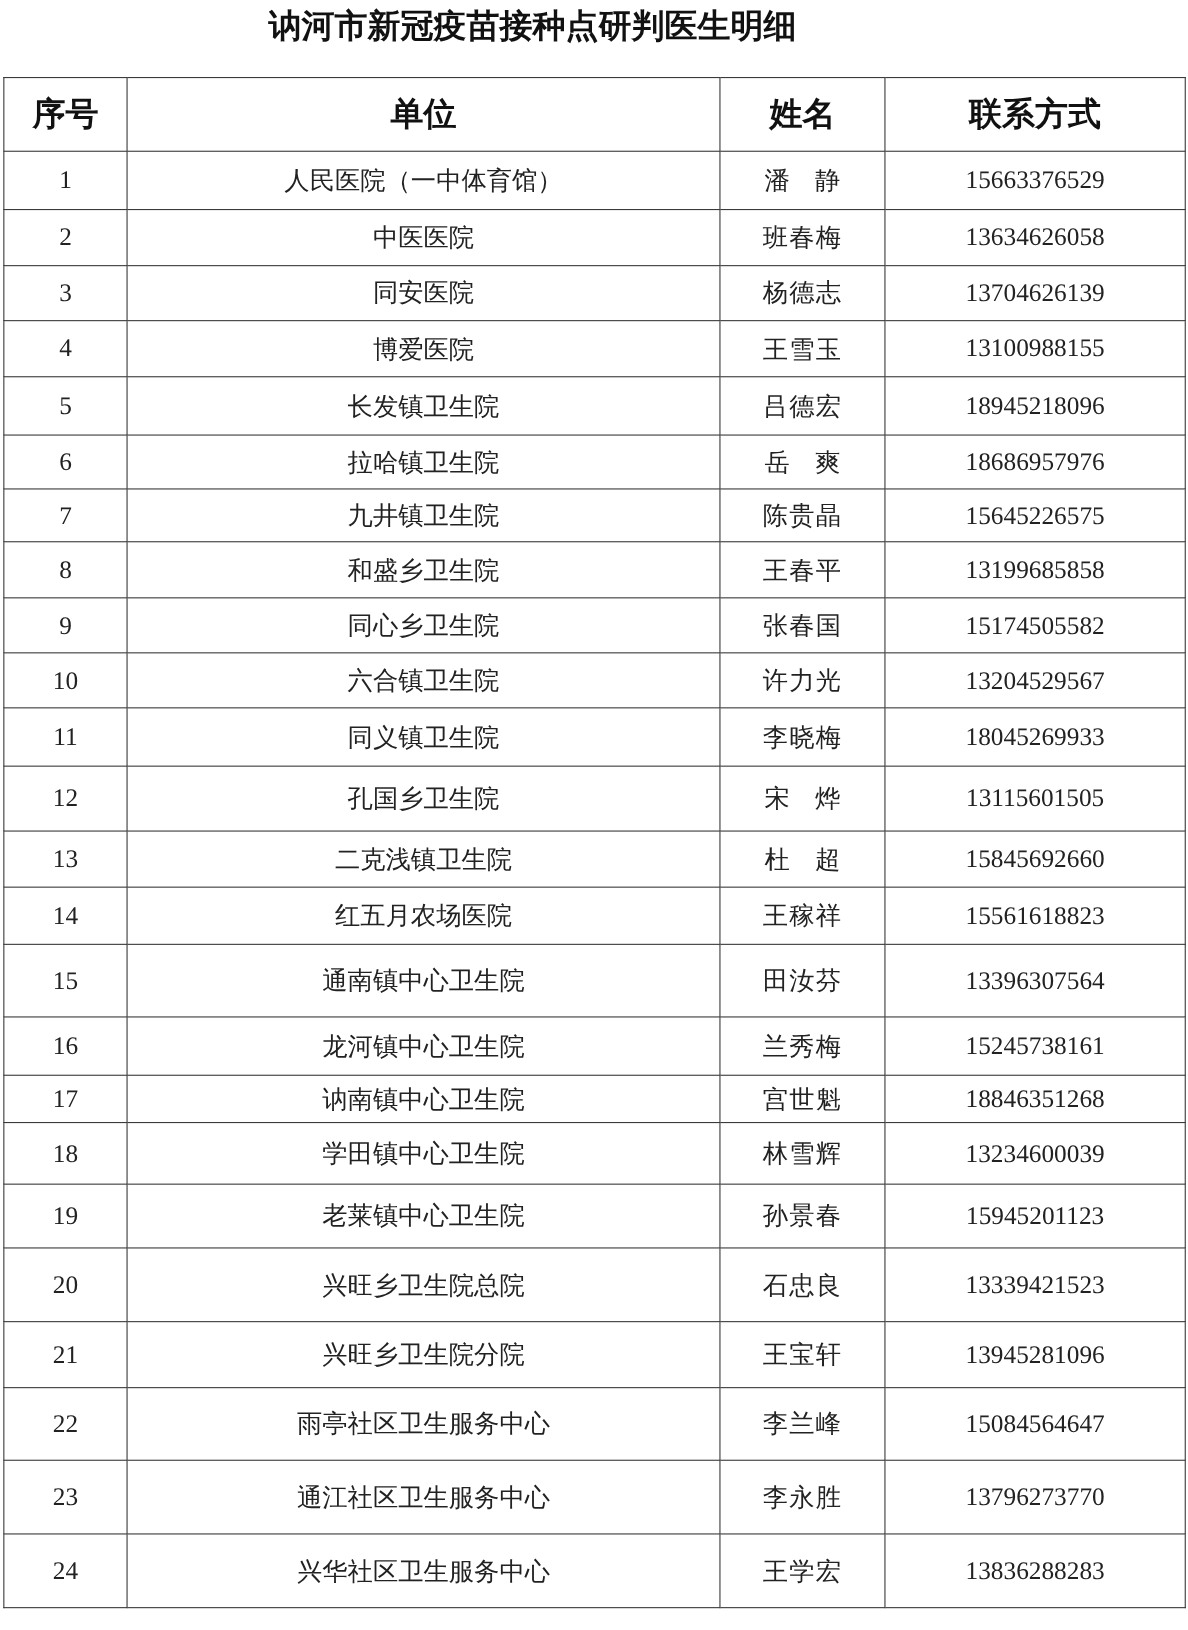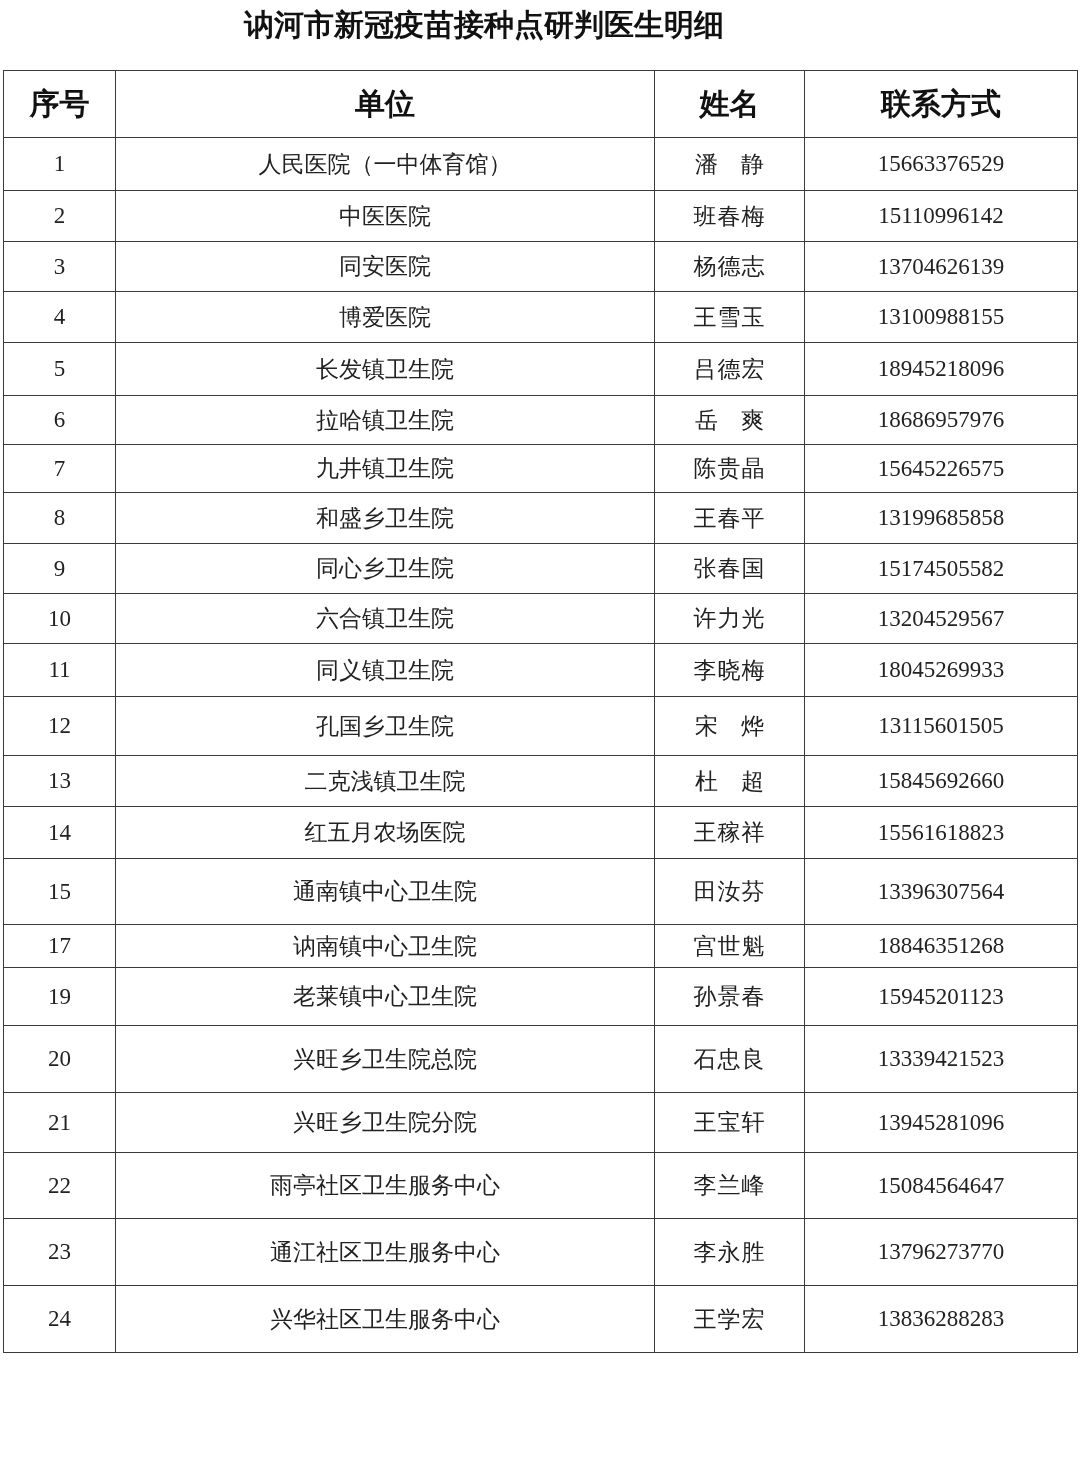--- a/index.html
+++ b/index.html
@@ -42,21 +42,21 @@
       <tr style="height: 53px;">
         <td class="num">1</td>
         <td class="unit">人民医院（一中体育馆）</td>
         <td class="name spaced">潘　静</td>
         <td class="phone">15663376529</td>
       </tr>
       <tr style="height: 51px;">
         <td class="num">2</td>
         <td class="unit">中医医院</td>
         <td class="name">班春梅</td>
-        <td class="phone">15110996142</td>
+        <td class="phone">13634626058</td>
       </tr>
       <tr style="height: 50px;">
         <td class="num">3</td>
         <td class="unit">同安医院</td>
         <td class="name">杨德志</td>
         <td class="phone">13704626139</td>
       </tr>
       <tr style="height: 51px;">
         <td class="num">4</td>
         <td class="unit">博爱医院</td>
@@ -122,25 +122,37 @@
         <td class="unit">红五月农场医院</td>
         <td class="name">王稼祥</td>
         <td class="phone">15561618823</td>
       </tr>
       <tr style="height: 66px;">
         <td class="num">15</td>
         <td class="unit">通南镇中心卫生院</td>
         <td class="name">田汝芬</td>
         <td class="phone">13396307564</td>
       </tr>
+      <tr style="height: 53px;">
+        <td class="num">16</td>
+        <td class="unit">龙河镇中心卫生院</td>
+        <td class="name">兰秀梅</td>
+        <td class="phone">15245738161</td>
+      </tr>
       <tr style="height: 43px;">
         <td class="num">17</td>
         <td class="unit">讷南镇中心卫生院</td>
         <td class="name">宫世魁</td>
         <td class="phone">18846351268</td>
+      </tr>
+      <tr style="height: 56px;">
+        <td class="num">18</td>
+        <td class="unit">学田镇中心卫生院</td>
+        <td class="name">林雪辉</td>
+        <td class="phone">13234600039</td>
       </tr>
       <tr style="height: 58px;">
         <td class="num">19</td>
         <td class="unit">老莱镇中心卫生院</td>
         <td class="name">孙景春</td>
         <td class="phone">15945201123</td>
       </tr>
       <tr style="height: 67px;">
         <td class="num">20</td>
         <td class="unit">兴旺乡卫生院总院</td>

